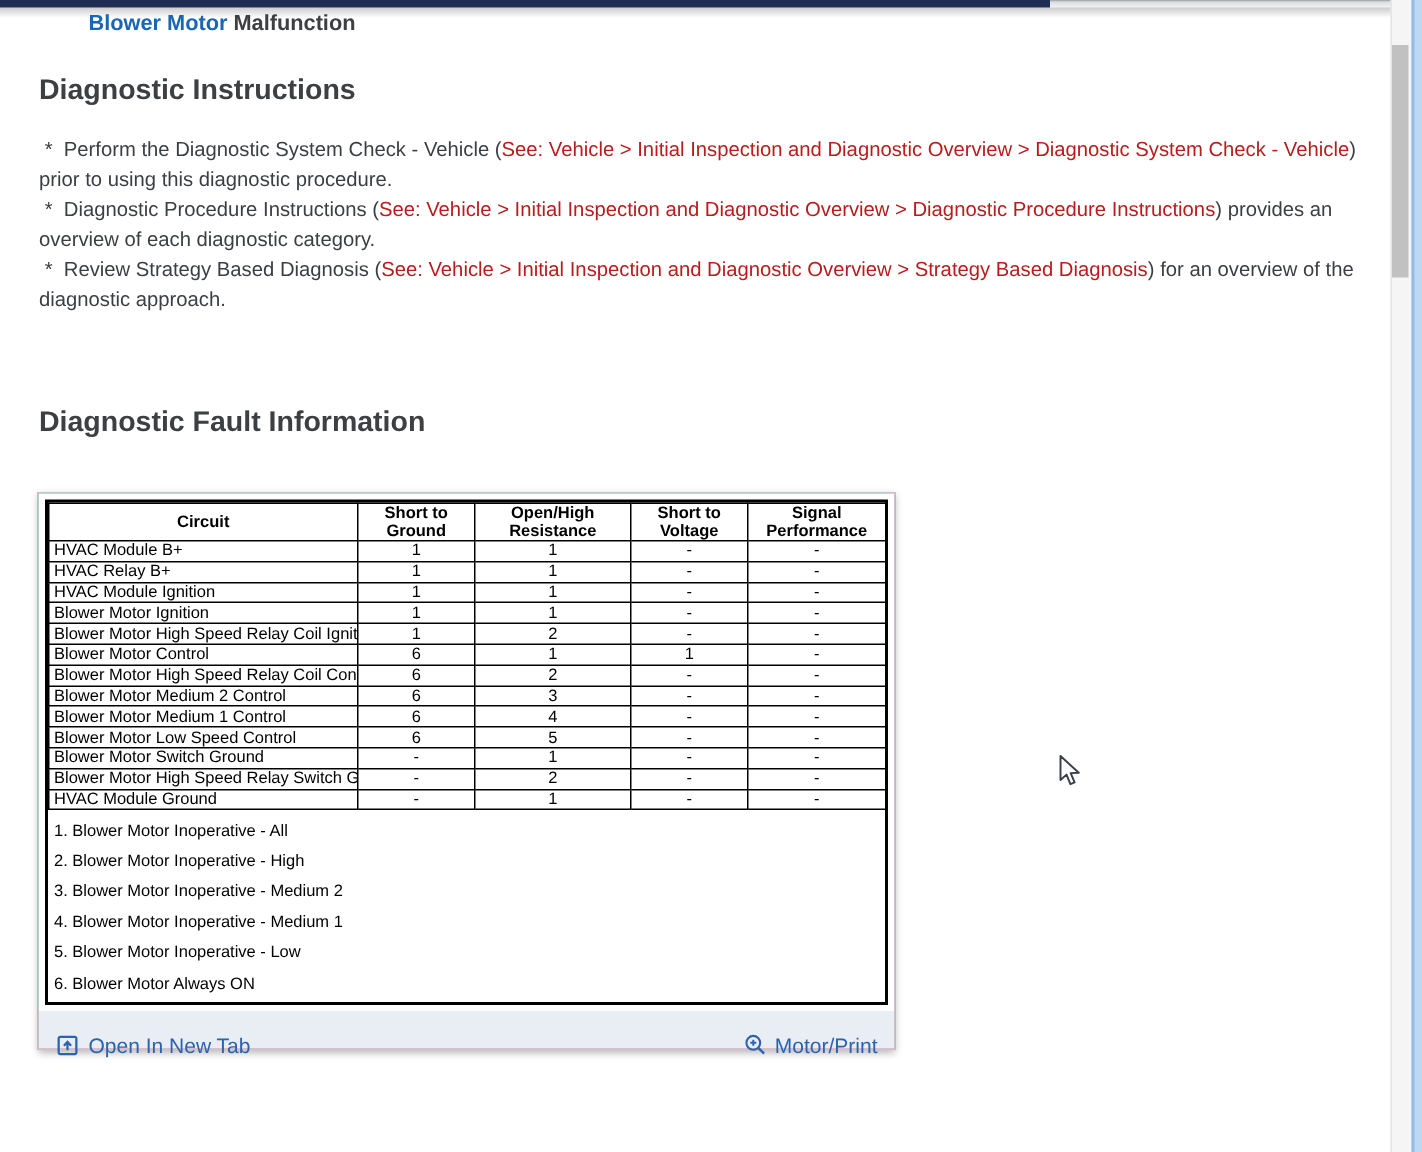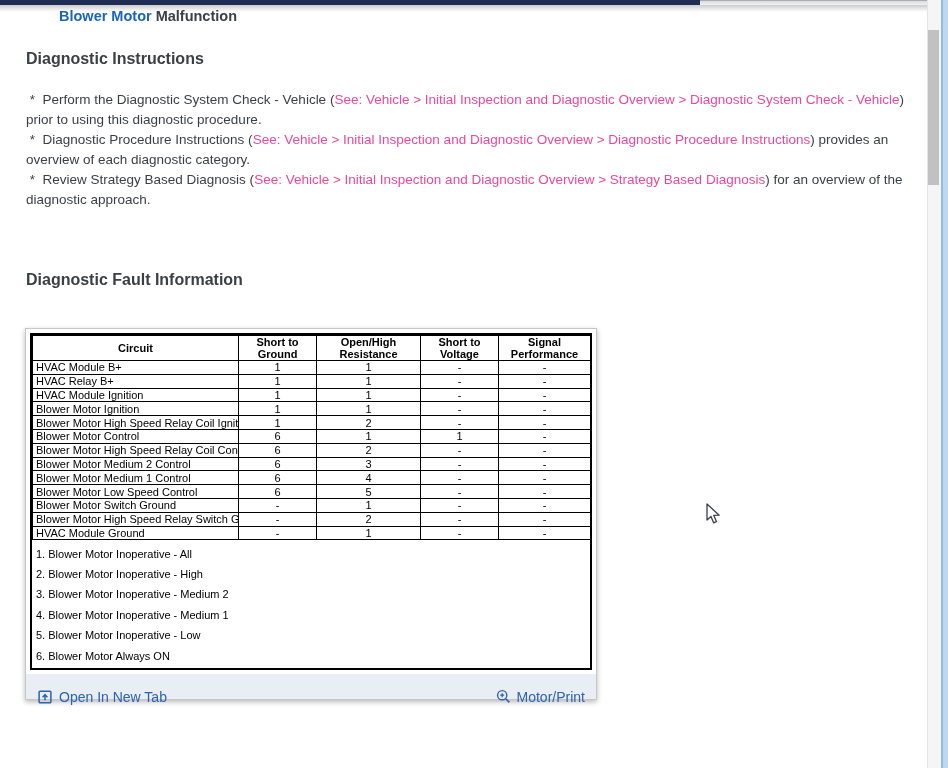--- a/index.html
+++ b/index.html
@@ -11,27 +11,27 @@
   .topbar-navy { position:absolute; left:0; top:0; width:700px; height:5px; background:#1f2d52; }
   .topbar-light { position:absolute; left:700px; top:0; width:233px; height:5px;
                   background:linear-gradient(#d9dbde,#f2f2f2); border-top:1px solid #a9adb3; }
   .topbar-shadow { position:absolute; left:0; top:5px; width:933px; height:7px;
                    background:linear-gradient(rgba(0,0,0,0.20),rgba(0,0,0,0)); }
 
   
   .doc-title { position:absolute; left:31px; top:8px; font-size:14.5px; font-weight:bold; color:#3c4043;margin-left:28px; }
   .doc-title .title-link { color:#1a65b6; cursor:pointer; }
   .doc-title .title-rest { margin-left:4px; }
-  .section-heading { position:absolute; font-size:16px; font-weight:bold; color:#3c4043;text-align:right; }
+  .section-heading { position:absolute; font-size:19px; font-weight:bold; color:#3c4043;text-align:right; }
   #instructions-heading { left:26px; top:50px; }
   #fault-heading { left:26px; top:271px; }
   #instructions-paragraph { position:absolute; left:26px; top:90px; width:907px;
                             font-size:13.5px; color:#3b3f44; line-height:20px; }
   .instruction { white-space:pre-wrap; }
-  .doc-link { color:#ec4899; text-decoration:none; cursor:pointer; }
+  .doc-link { color:#b91c1c; text-decoration:none; cursor:pointer; }
 
   
   .frame { position:absolute; left:25px; top:328px; width:572px; background:#ec4899;
            border:1px solid #c6c6c6; box-shadow:0 2px 5px rgba(0,0,0,0.28); }
   .frame-body { padding:4px; background:#fff; }
   .black-box { border:2px solid #000; }
   table.fault { border-collapse:collapse; width:100%; font-size:11px; color:#000;
                 font-family:"Liberation Sans", sans-serif; table-layout:fixed; }
   table.fault th { border:1px solid #000; font-weight:bold; text-align:center;
                    height:14px; padding:0 2px; font-size:11px; }

